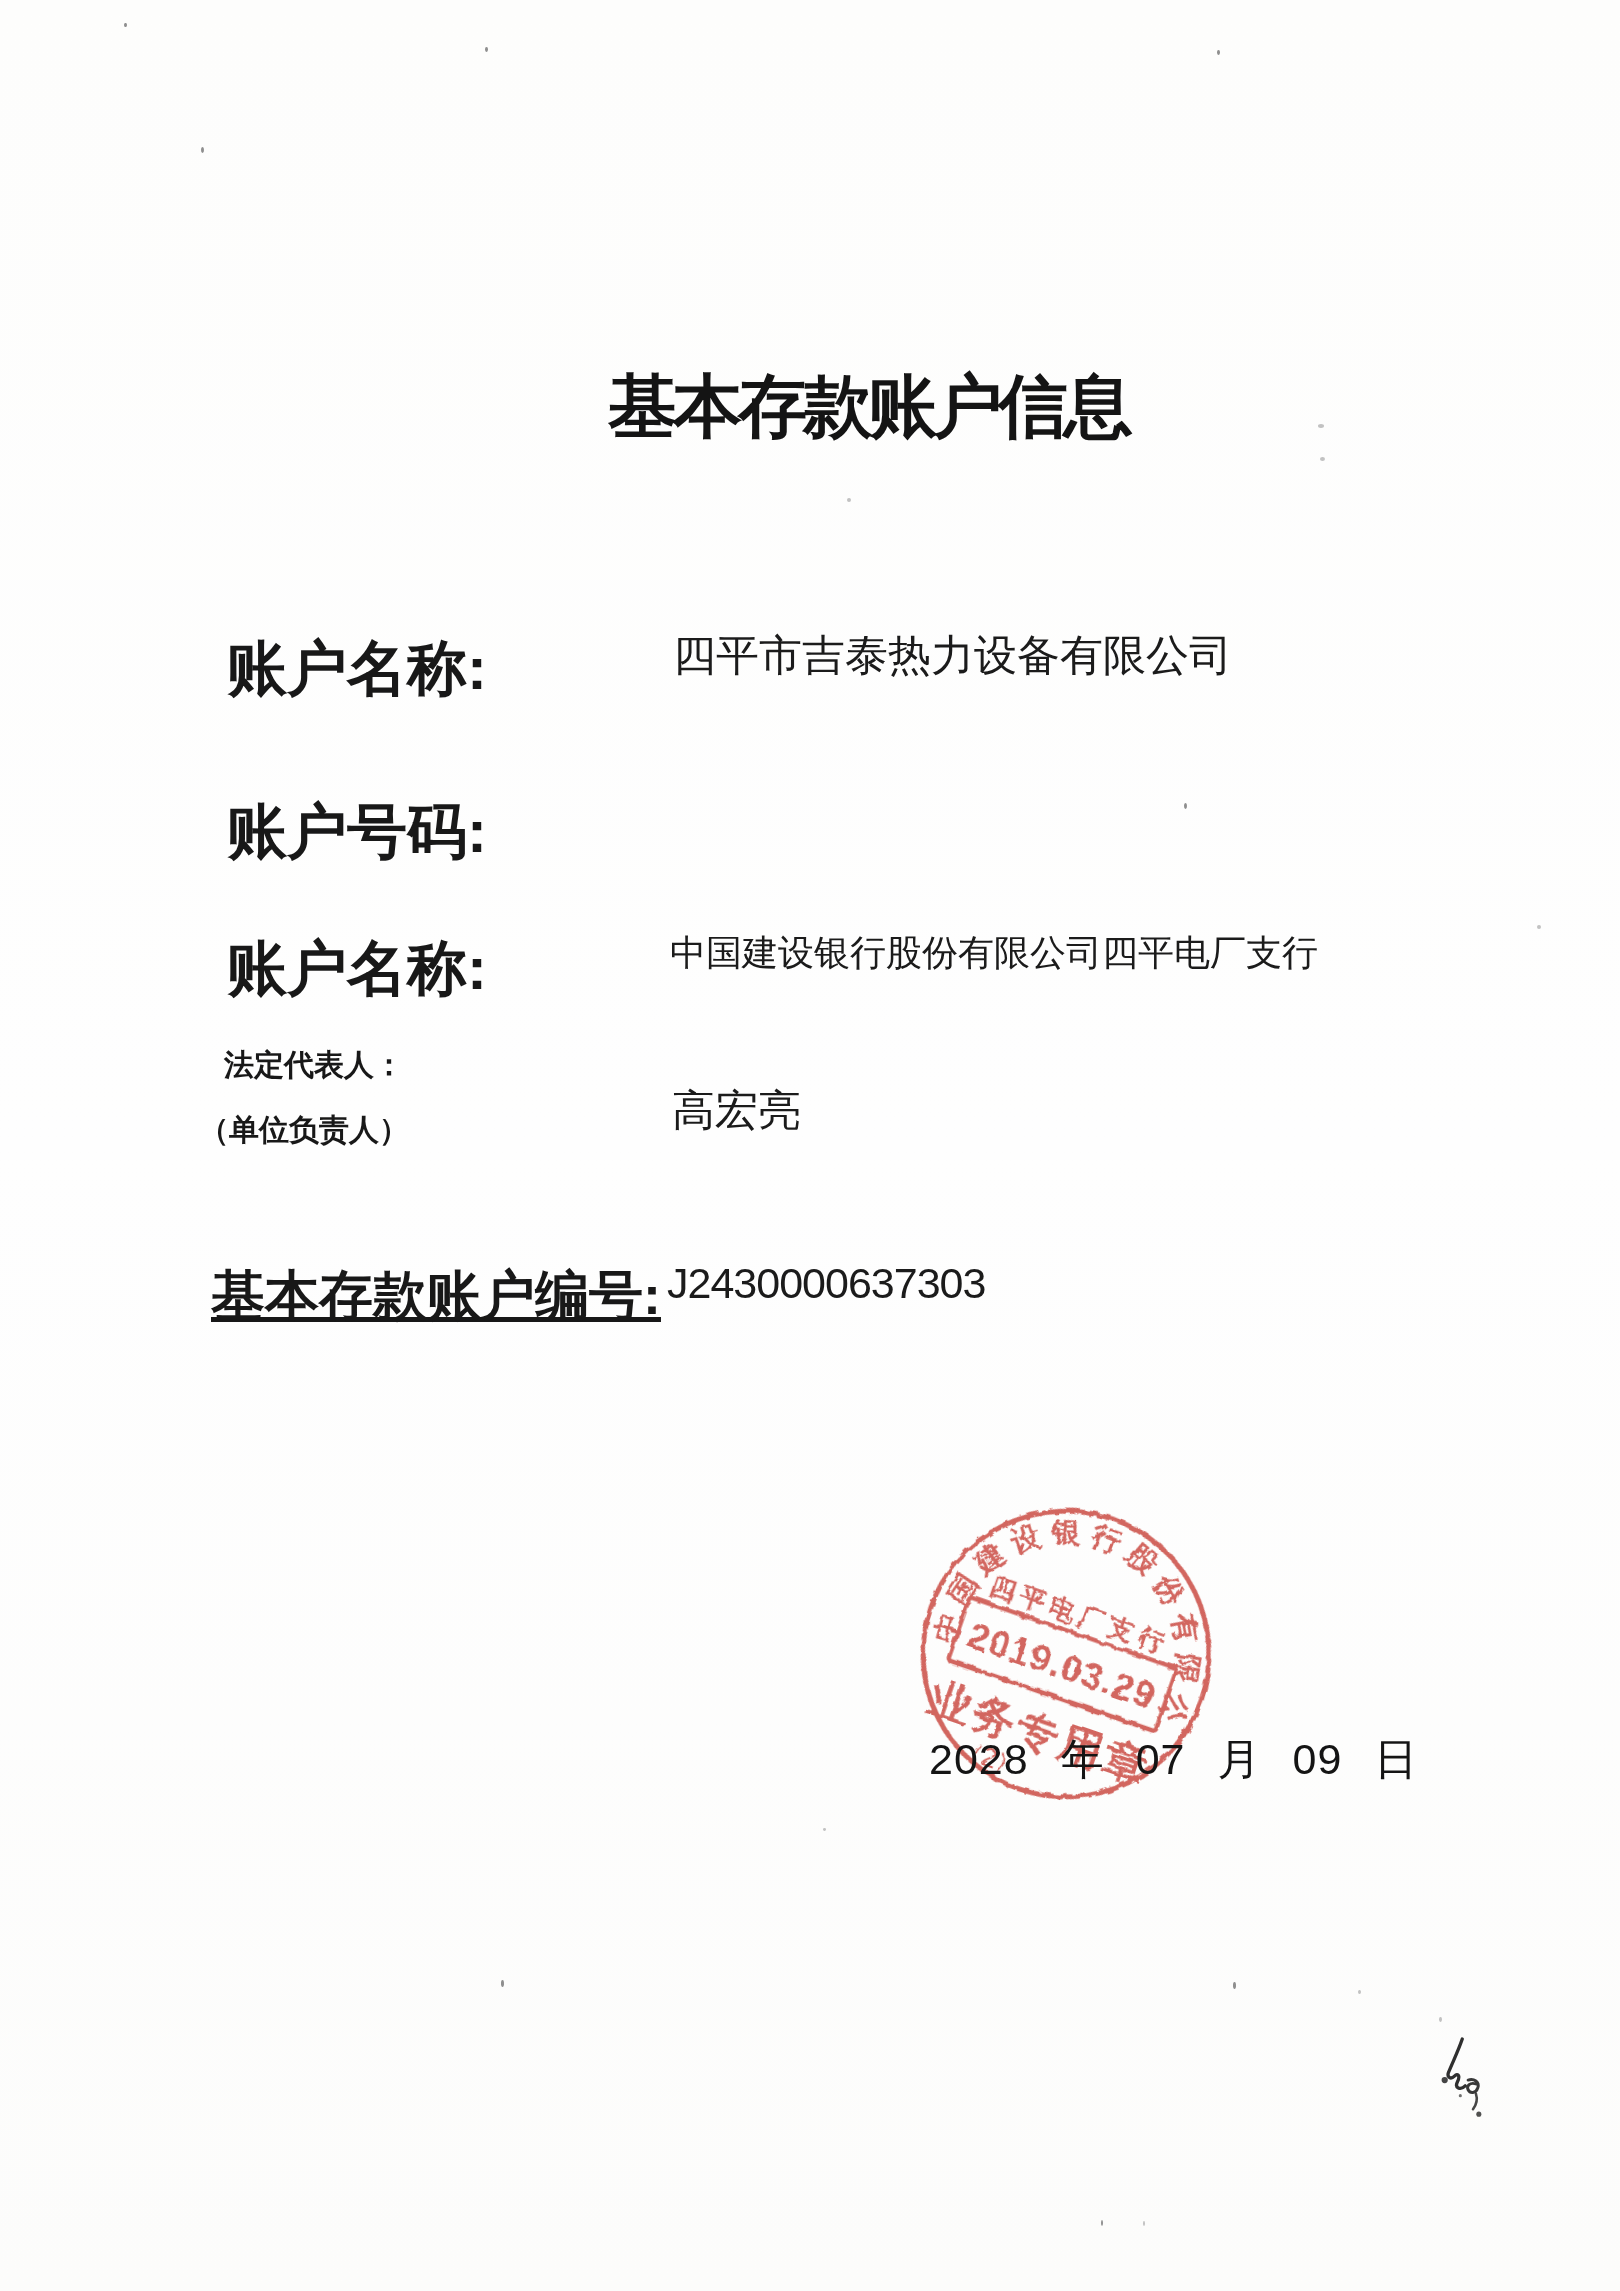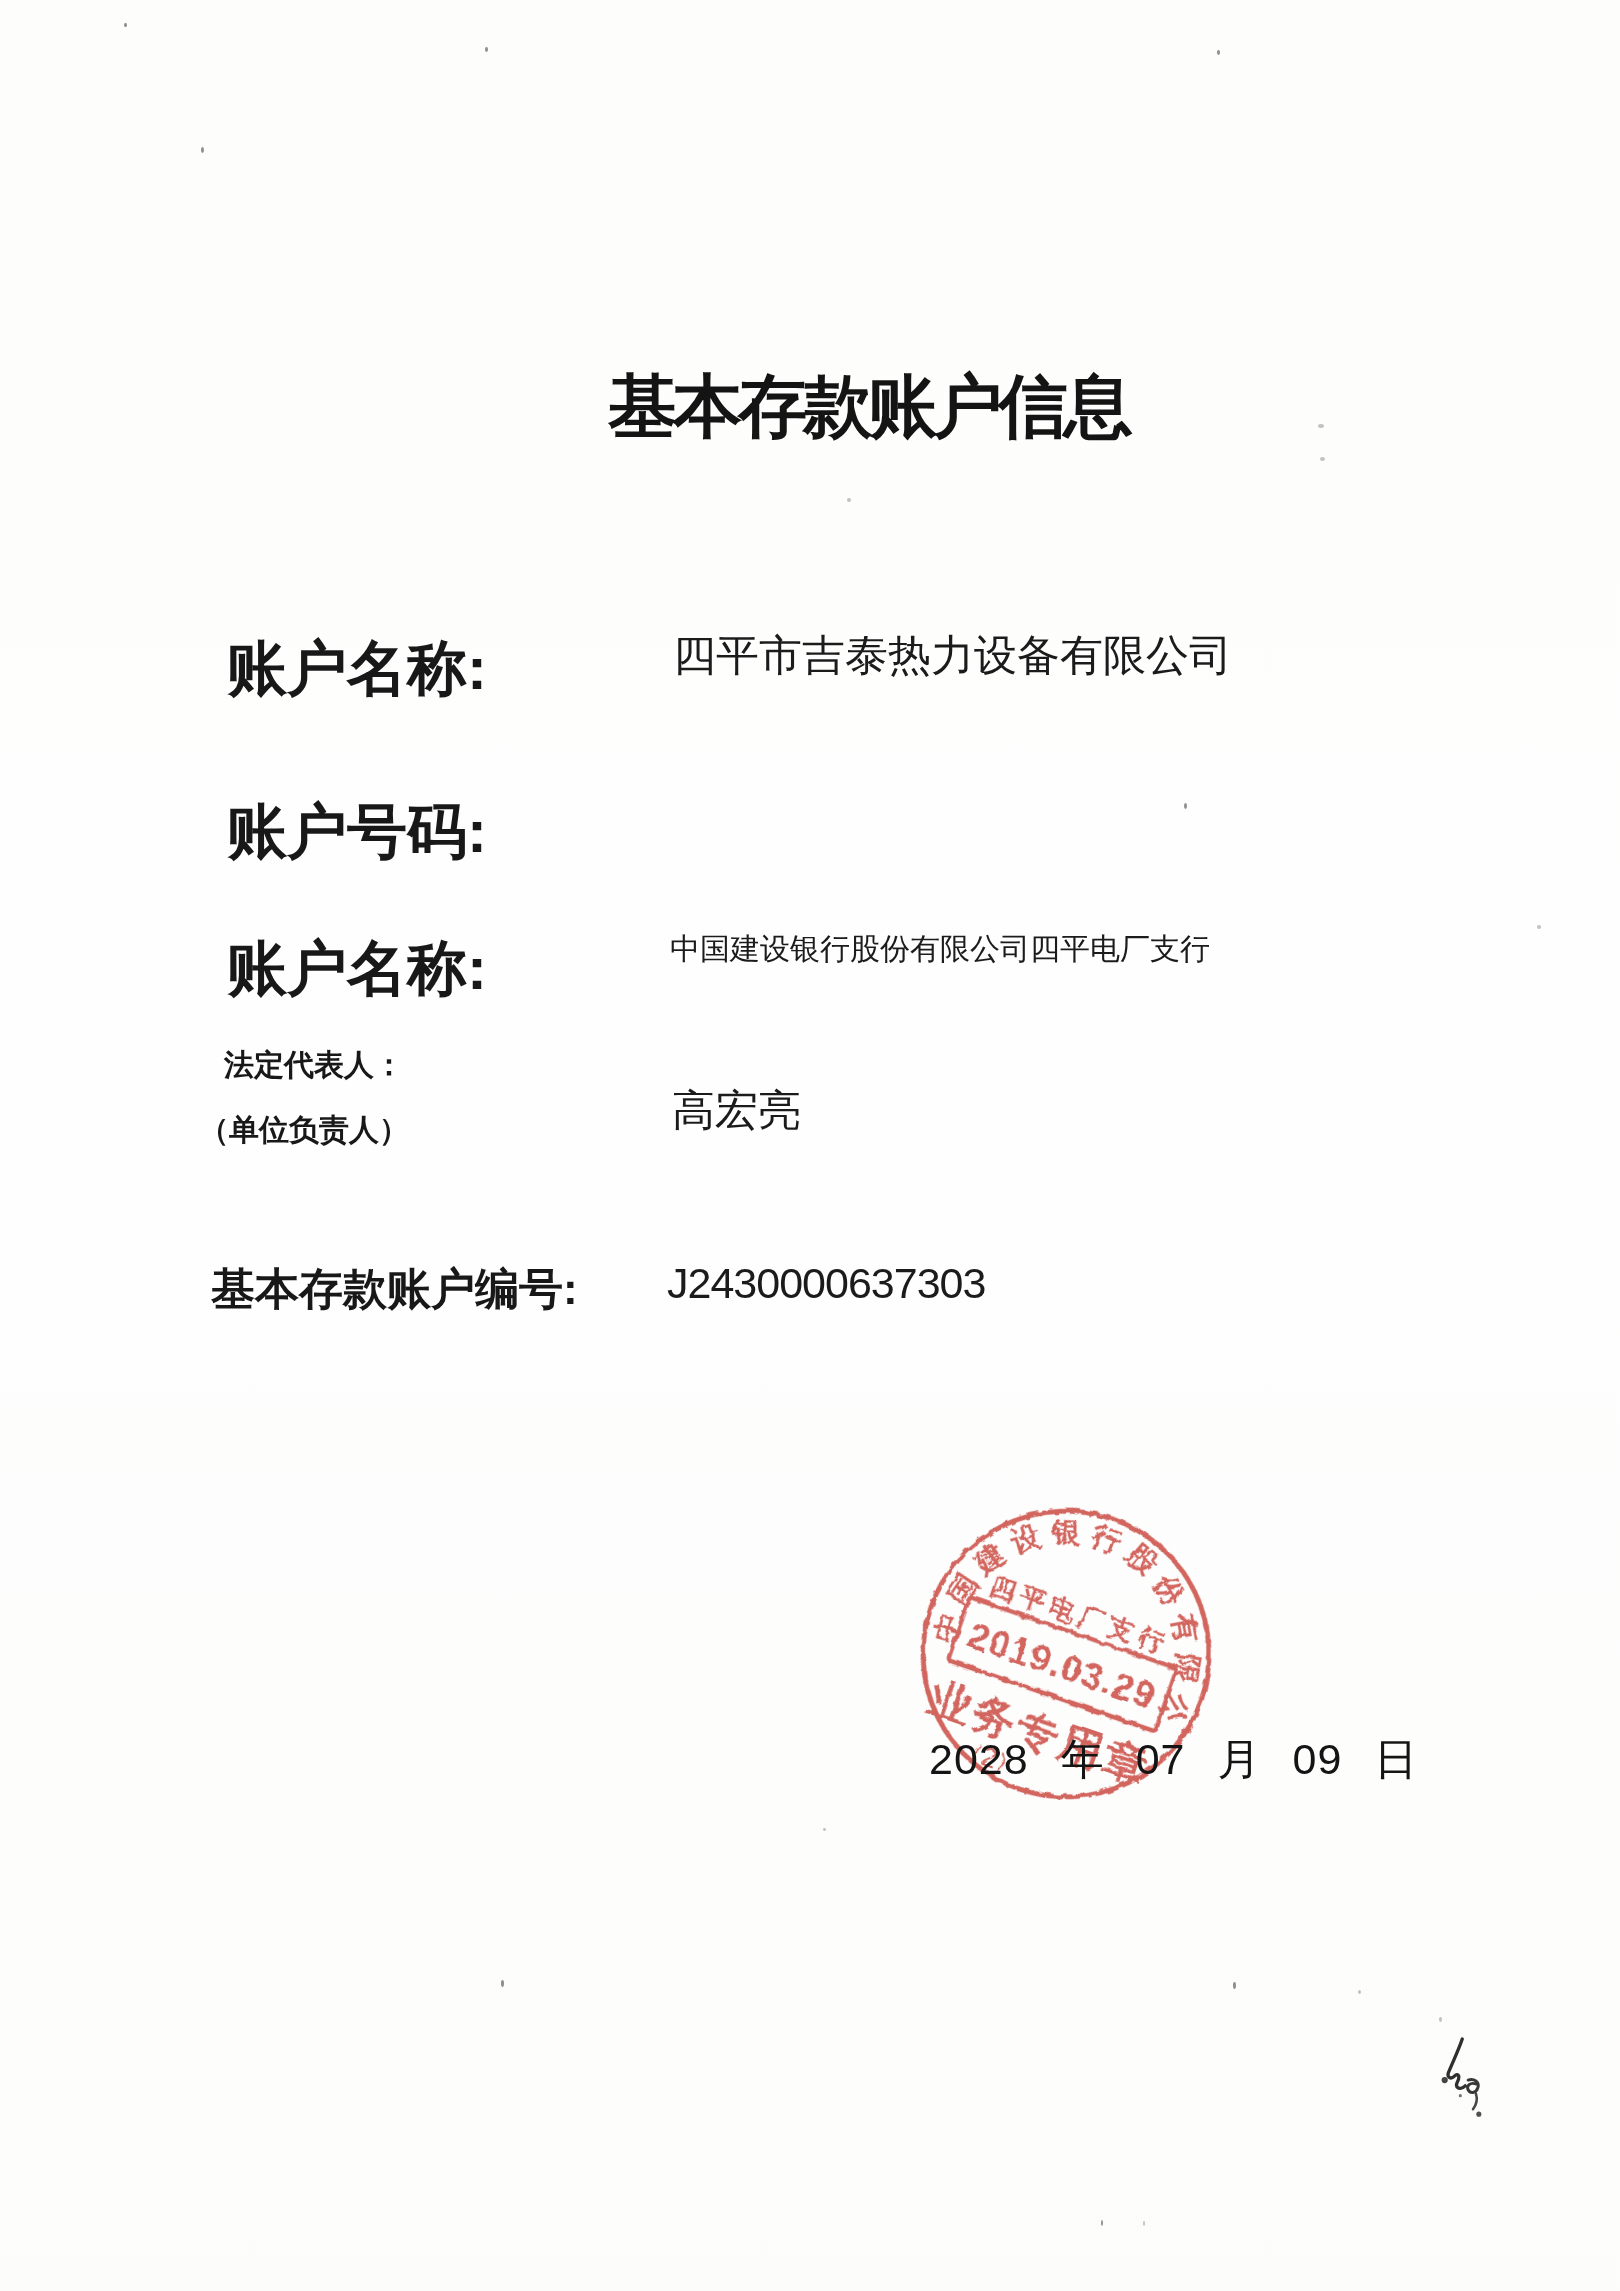--- a/index.html
+++ b/index.html
@@ -19,23 +19,23 @@
     font-weight:bold;font-size:69px;letter-spacing:-3.9px;color:#141414;
     white-space:nowrap;
   }
   .label{
     position:absolute;font-weight:bold;font-size:60px;color:#181818;white-space:nowrap;
   }
   .value{
     position:absolute;font-size:43px;font-weight:normal;color:#1b1b1b;white-space:nowrap;
   }
   .num{font-family:"Liberation Sans",sans-serif;letter-spacing:-1px;}
-  .label-sm{font-size:44px;}
+  .label-sm{font-size:54px;text-decoration:underline;}
   .label-md{font-size:30px;}
-  .value-sm{font-size:30px;}
+  .value-sm{font-size:36px;}
   .dateline{
     position:absolute;left:929px;top:1731px;
     display:flex;align-items:baseline;gap:32px;
     font-size:43px;color:#141414;white-space:nowrap;
   }
   .dateline .dnum{font-family:"Liberation Sans",sans-serif;letter-spacing:1px;}
   .stamp{position:absolute;left:880px;top:1462px;}
   .squiggle{position:absolute;left:1433px;top:2037px;}
   .speck{position:absolute;border-radius:50%;background:#8f8f8f;}
   .speck.f{background:#c2c2c2;}

